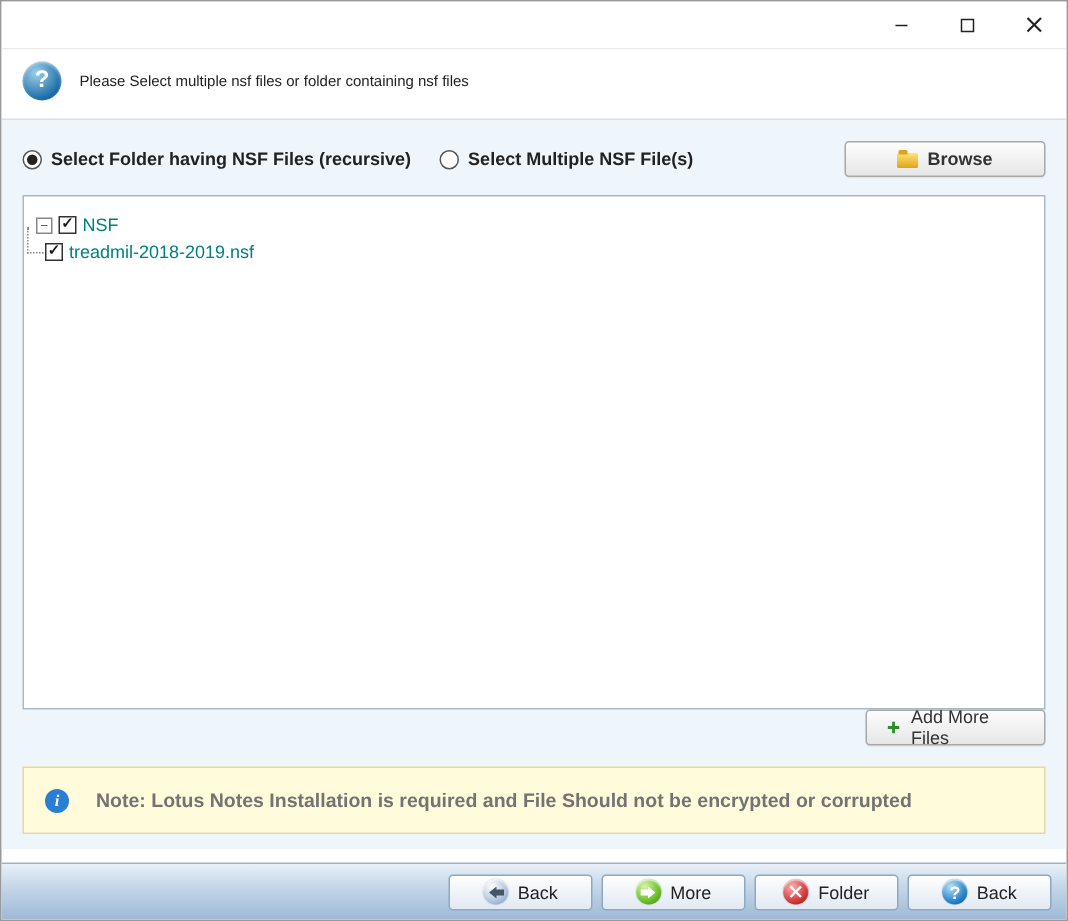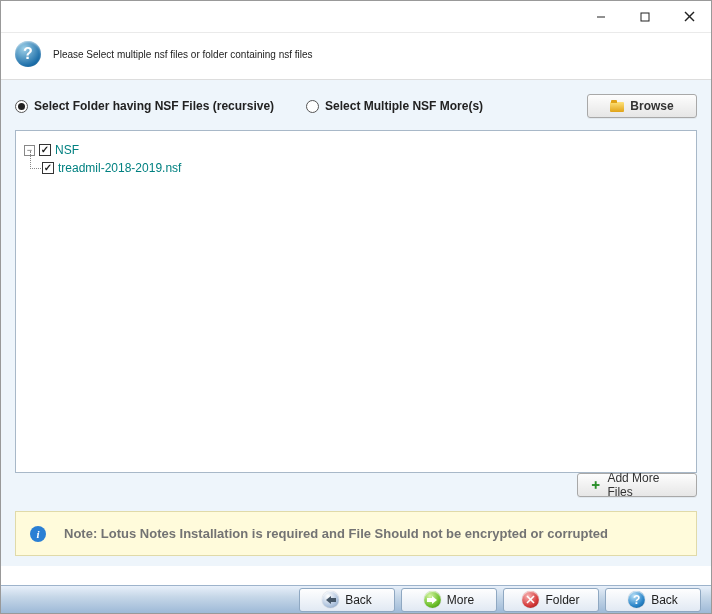--- a/index.html
+++ b/index.html
@@ -12,50 +12,50 @@
   
   
   .header { display: flex; align-items: center; gap: 12px; padding: 8px 14px 12px 14px; border-bottom: 1px solid #ddd; background: #fff;}
   .header .help-orb { width: 26px; height: 26px; border-radius: 50%; background: radial-gradient(circle at 35% 30%, #9ed0e8, #1b6da8 70%, #0b4f7e); display:flex; align-items:center; justify-content:center; color:#fff; font-weight:bold; font-size:16px; box-shadow: inset 0 1px 2px rgba(255,255,255,.6);}
   .header-text { font-size: 10px; color: #222; }
   
   
   .body-area { background: #eef5fb; padding: 14px 14px 10px 14px; height: calc(100% - 32px - 55px - 39px); display:flex; flex-direction:column;}
   
   .options-row { display:flex; align-items:center; justify-content:space-between; margin-bottom: 12px;}
-  .radios { display:flex; gap: 32px; align-items:center;}
+  .radios { display:flex; gap: 19px; align-items:center;}
   .radio-item { display:flex; align-items:center; gap:6px; cursor:pointer; font-weight:bold; color:#222;}
   .radio-circle { width:13px; height:13px; border:1px solid #555; border-radius:50%; display:flex; align-items:center; justify-content:center; background:#fff;}
   .radio-circle.selected::after { content:""; width:7px; height:7px; border-radius:50%; background:#222;}
   
   .btn { display:flex; align-items:center; justify-content:center; gap:6px; height:24px; padding:0 12px; border:1px solid #a8a8a8; border-radius:3px; background: linear-gradient(#fdfdfd,#e6e6e6); cursor:pointer; font-size:12px; font-weight:bold; color:#333; box-shadow: 0 1px 0 rgba(0,0,0,.05);}
-  .btn-browse { width:110px;}
+  .btn-browse { width:134px;}
   .btn-addmore { width:120px; font-weight:normal;}
   .folder-ic { width:14px; height:12px; position:relative;}
   .folder-ic::before { content:""; position:absolute; top:2px; left:0; width:14px; height:10px; background: linear-gradient(#ffe27a,#e0a318); border-radius:1px;}
   .folder-ic::after { content:""; position:absolute; top:0; left:1px; width:6px; height:3px; background:#e0a318; border-radius:1px 1px 0 0;}
   
   
   .tree-panel { flex:1; background:#fff; border:1px solid #a8b8c8; padding:10px 8px; overflow:auto;}
   .tree-row { display:flex; align-items:center; gap:4px; color:#008080; font-size:12px; height:18px;}
-  .tree-row.child { margin-left:18px; position:relative;}
+  .tree-row.child { margin-left:6px; position:relative;}
   .tree-row.child::before { content:""; position:absolute; left:-12px; top:-8px; width:10px; height:17px; border-left:1px dotted #888; border-bottom:1px dotted #888;}
   .expander { width:11px; height:11px; border:1px solid #888; background:#fff; display:flex; align-items:center; justify-content:center; font-size:9px; line-height:1; color:#555; cursor:pointer;}
   .cb { width:12px; height:12px; border:1px solid #333; background:#fff; display:flex; align-items:center; justify-content:center; cursor:pointer; color:#1a1a1a;}
   .cb.checked::after { content:"✓"; font-size:10px; line-height:1; font-weight:bold;}
   
   .add-more-row { display:flex; justify-content:flex-end; margin-top:0;}
   
   
   .note-box { background:#fffbdb; border:1px solid #e0daa9; margin-top:14px; padding:12px 14px; display:flex; align-items:flex-start; gap:18px;}
   .info-icon { width:16px; height:16px; border-radius:50%; background:#2a7fd4; color:#fff; font-weight:bold; font-style:italic; font-family: Georgia, serif; font-size:11px; display:flex; align-items:center; justify-content:center; flex-shrink:0; margin-top:2px;}
   .note-text { color:#737373; font-weight:bold; font-size:13px; line-height:1.5;}
   
   
-  .footer { position:absolute; bottom:0; left:0; right:0; height:28px; background: linear-gradient(#e8f0fa, #c6d7e8 40%, #9db9d7); border-top:1px solid #9db3cb; display:flex; align-items:center; justify-content:flex-end; gap:6px; padding:0 10px;}
+  .footer { position:absolute; bottom:0; left:0; right:0; height:38px; background: linear-gradient(#e8f0fa, #c6d7e8 40%, #9db9d7); border-top:1px solid #9db3cb; display:flex; align-items:center; justify-content:flex-end; gap:6px; padding:0 10px;}
   .fbtn { display:flex; align-items:center; justify-content:center; gap:6px; height:24px; width:96px; border:1px solid #8fa8c2; border-radius:3px; background: linear-gradient(#fefefe,#e1e9f3); cursor:pointer; font-size:12px; color:#222;}
   .orb { width:17px; height:17px; border-radius:50%; display:flex; align-items:center; justify-content:center; box-shadow: inset 0 1px 1px rgba(255,255,255,.7), 0 0 1px rgba(0,0,0,.3);}
   .orb-back { background: radial-gradient(circle at 35% 30%, #fff, #b0c4de 60%, #7d97b8);}
   .orb-next { background: radial-gradient(circle at 35% 30%, #d6f5a6, #6cbf2a 60%, #3a7d0f);}
   .orb-cancel { background: radial-gradient(circle at 35% 30%, #f7b2b2, #d53a3a 60%, #8c1212);}
   .orb-help { background: radial-gradient(circle at 35% 30%, #b7e0f7, #2a85c9 60%, #0d5389);}
   .orb-help::after { content:"?"; color:#fff; font-weight:bold; font-size:12px;}
 </style>
 </head>
 <body>
@@ -86,21 +86,21 @@
 
 <div class="body-area">
   <div class="options-row">
     <div class="radios">
       <div class="radio-item">
         <span class="radio-circle selected"></span>
         <span>Select Folder having NSF Files (recursive)</span>
       </div>
       <div class="radio-item">
         <span class="radio-circle"></span>
-        <span>Select Multiple NSF More(s)</span>
+        <span>Select Multiple NSF File(s)</span>
       </div>
     </div>
     <div class="btn btn-browse">
       <span class="folder-ic"></span>
       <span>Browse</span>
     </div>
   </div>
 
   <div class="tree-panel">
     <div class="tree-row">

